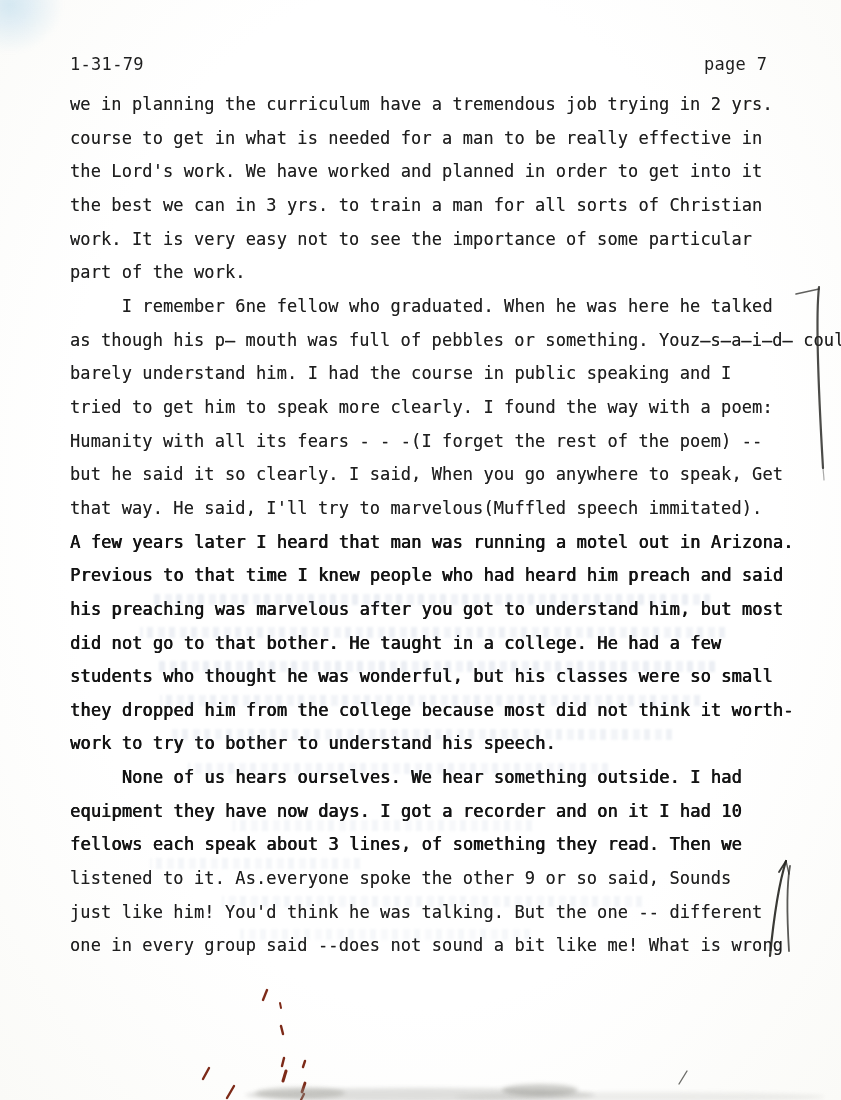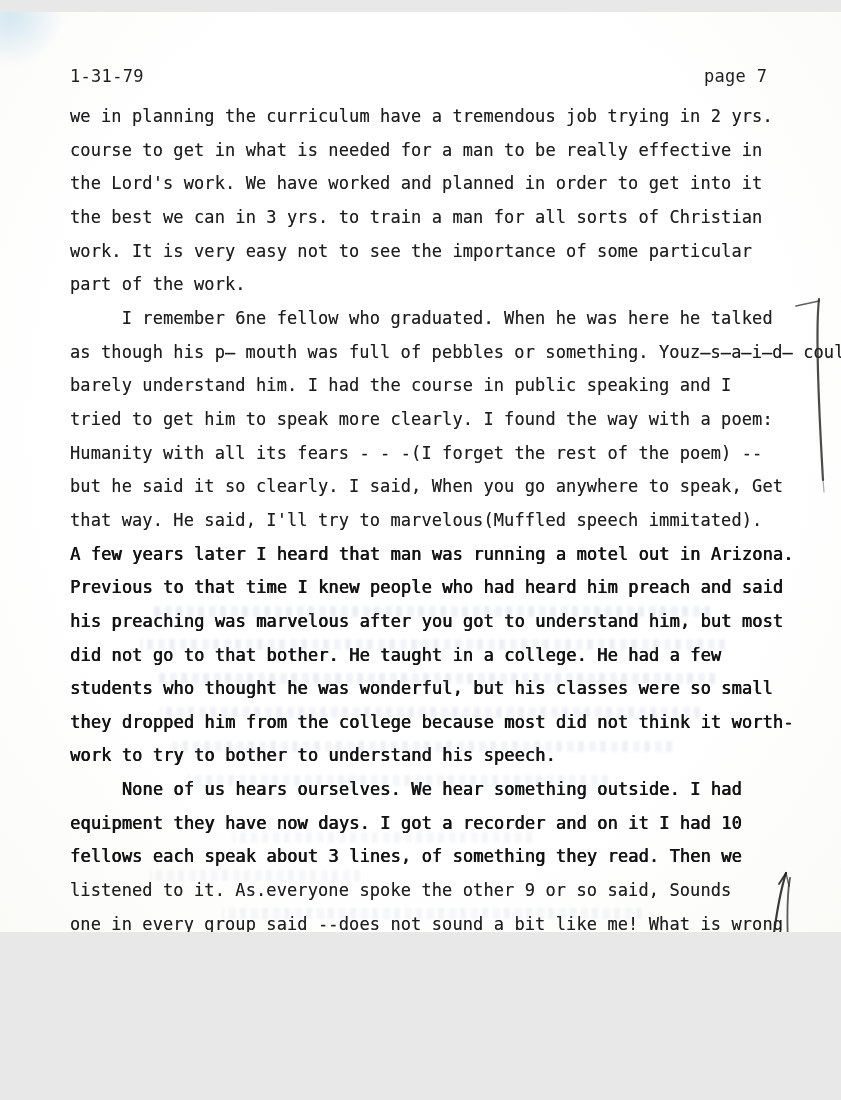--- a/index.html
+++ b/index.html
@@ -1,20 +1,20 @@
 <!DOCTYPE html>
 <html><head>
 <meta charset="utf-8">
 <title>Scanned typewritten page</title>
 <style>
   html,body{margin:0;padding:0;background:#e8e8e8;}
   .page{
     position:relative;
-    width:841px;height:920px;
-    margin:12px auto;
+    width:841px;height:1100px;
+    margin:0 auto;
     background:#fdfdfb;
     background-image:radial-gradient(ellipse at 50% 45%, #ffffff 60%, #fafaf7 100%);
     overflow:hidden;
     font-family:"DejaVu Sans Mono","Liberation Mono",monospace;
     color:#1e1e1e;
   }
   .hdr{
     position:absolute;top:54px;
     font-size:17px;letter-spacing:.3px;white-space:pre;
   }
@@ -79,22 +79,22 @@
       <div class="line heavy">Previous to that time I knew people who had heard him preach and said</div>
       <div class="line heavy">his preaching was marvelous after you got to understand him, but most</div>
       <div class="line heavy">did not go to that bother. He taught in a college. He had a few</div>
       <div class="line heavy">students who thought he was wonderful, but his classes were so small</div>
       <div class="line heavy">they dropped him from the college because most did not think it worth-</div>
       <div class="line heavy">work to try to bother to understand his speech.</div>
       <div class="line heavy">     None of us hears ourselves. We hear something outside. I had</div>
       <div class="line heavy">equipment they have now days. I got a recorder and on it I had 10</div>
       <div class="line heavy">fellows each speak about 3 lines, of something they read. Then we</div>
       <div class="line">listened to it. As.everyone spoke the other 9 or so said, Sounds</div>
+      <div class="line">just like him! You'd think he was talking. But the one -- different</div>
       <div class="line">one in every group said --does not sound a bit like me! What is wrong</div>
-      <div class="line">just like him! You'd think he was talking. But the one -- different</div>
     </div>
 
   <div class="ghost" style="left:150px;top:594px;width:560px"></div>
   <div class="ghost" style="left:140px;top:627px;width:585px;opacity:.5"></div>
   <div class="ghost" style="left:155px;top:661px;width:560px;opacity:.55"></div>
   <div class="ghost" style="left:160px;top:695px;width:540px;opacity:.5"></div>
   <div class="ghost" style="left:172px;top:729px;width:500px;opacity:.45"></div>
   <div class="ghost" style="left:188px;top:763px;width:420px;opacity:.4"></div>
   <div class="ghost" style="left:232px;top:820px;width:300px;opacity:.3"></div>
   <div class="ghost" style="left:150px;top:858px;width:210px;opacity:.3"></div>

